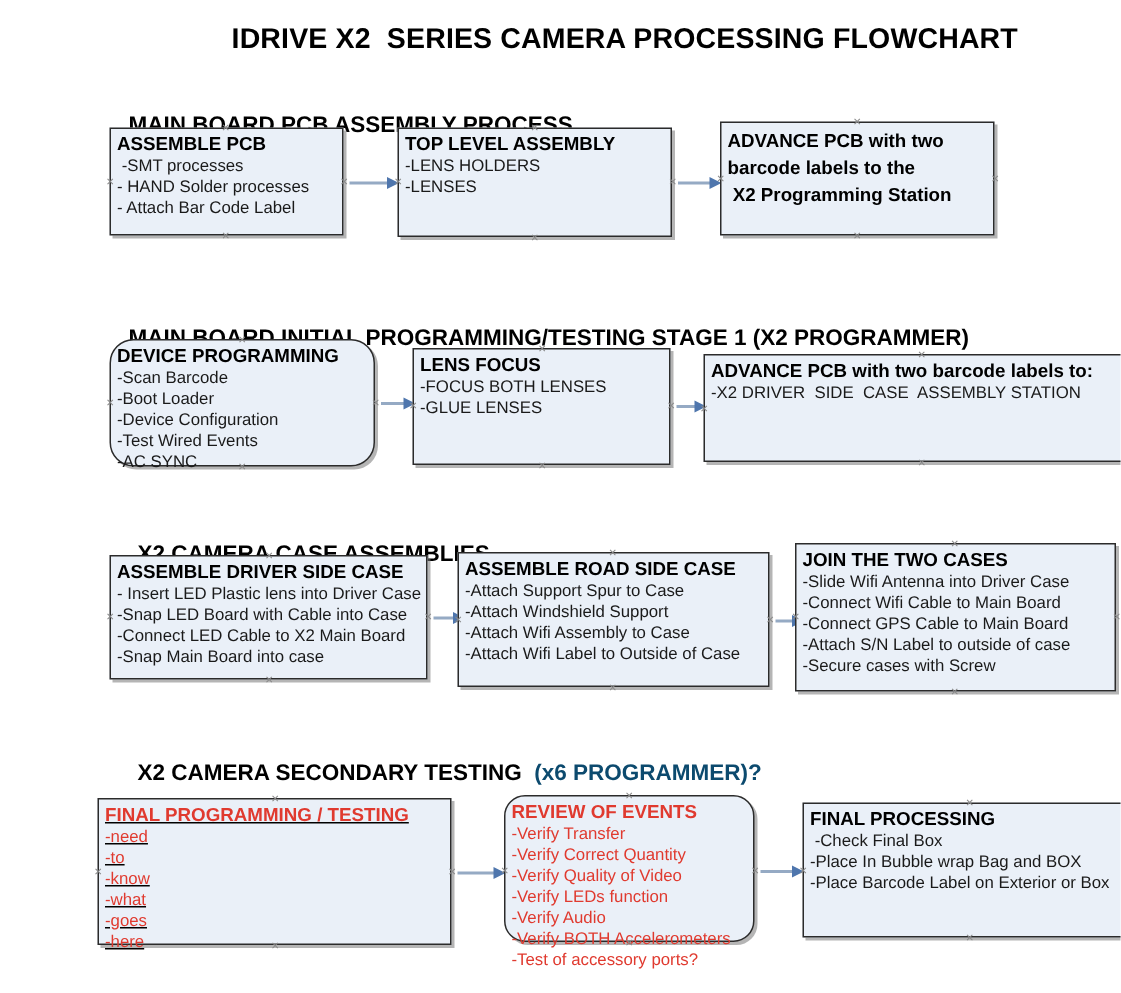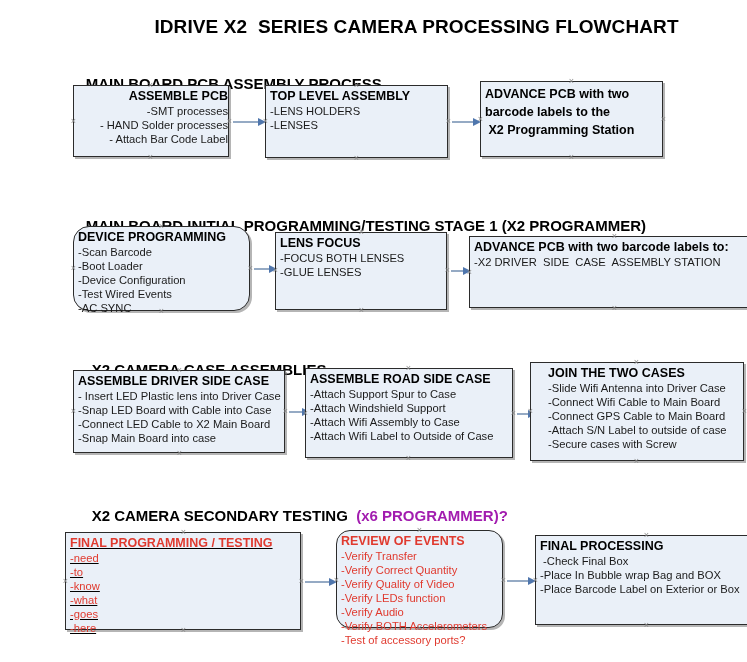--- a/index.html
+++ b/index.html
@@ -31,21 +31,21 @@
     white-space: pre;
   }
   .section-title {
     position: absolute;
     font-size: 15px;
     font-weight: bold;
     color: #000000;
     white-space: pre;
   }
   .section-title .accent {
-    color: #a21caf;
+    color: #0c4a6e;
   }
 
   
   .box {
     position: absolute;
     background: #eaf0f8;
     border: 1px solid #2b2b2b;
     box-sizing: border-box;
     box-shadow: 2px 2px 0 0 rgba(120,120,120,0.55);
     overflow: visible;
@@ -107,21 +107,21 @@
 <body>
 
 <div id="canvas">
 
   <div class="doc-title">IDRIVE X2  SERIES CAMERA PROCESSING FLOWCHART</div>
 
   <div class="section-title" style="left:26px; top:58px;">
     <span>MAIN BOARD PCB ASSEMBLY PROCESS</span>
   </div>
 
-  <div class="box" style="left:30px; top:85px; width:156px; height:72px;text-align:right;">
+  <div class="box" style="left:30px; top:85px; width:156px; height:72px;">
     <div class="box-head">ASSEMBLE PCB</div>
     <div class="box-line"> -SMT processes</div>
     <div class="box-line">- HAND Solder processes</div>
     <div class="box-line">- Attach Bar Code Label</div>
   </div>
   <div class="handle" style="left:104px; top:82px;"></div>
   <div class="handle" style="left:104px; top:154px;"></div>
   <div class="handle" style="left:27px; top:118px;"></div>
   <div class="handle" style="left:183px; top:118px;"></div>
 
@@ -214,21 +214,21 @@
     <div class="box-line">-Attach Wifi Assembly to Case</div>
     <div class="box-line">-Attach Wifi Label to Outside of Case</div>
   </div>
   <div class="handle" style="left:362px; top:365px;"></div>
   <div class="handle" style="left:362px; top:455px;"></div>
   <div class="handle" style="left:259px; top:410px;"></div>
   <div class="handle" style="left:467px; top:410px;"></div>
 
   <div class="arrow" style="left:474px; top:413px; width:12px;"></div>
 
-  <div class="box" style="left:487px; top:362px; width:214px; height:99px;padding-left:13px;">
+  <div class="box" style="left:487px; top:362px; width:214px; height:99px;">
     <div class="box-head">JOIN THE TWO CASES</div>
     <div class="box-line">-Slide Wifi Antenna into Driver Case</div>
     <div class="box-line">-Connect Wifi Cable to Main Board</div>
     <div class="box-line">-Connect GPS Cable to Main Board</div>
     <div class="box-line">-Attach S/N Label to outside of case</div>
     <div class="box-line">-Secure cases with Screw</div>
   </div>
   <div class="handle" style="left:590px; top:359px;"></div>
   <div class="handle" style="left:590px; top:458px;"></div>
   <div class="handle" style="left:484px; top:408px;"></div>

